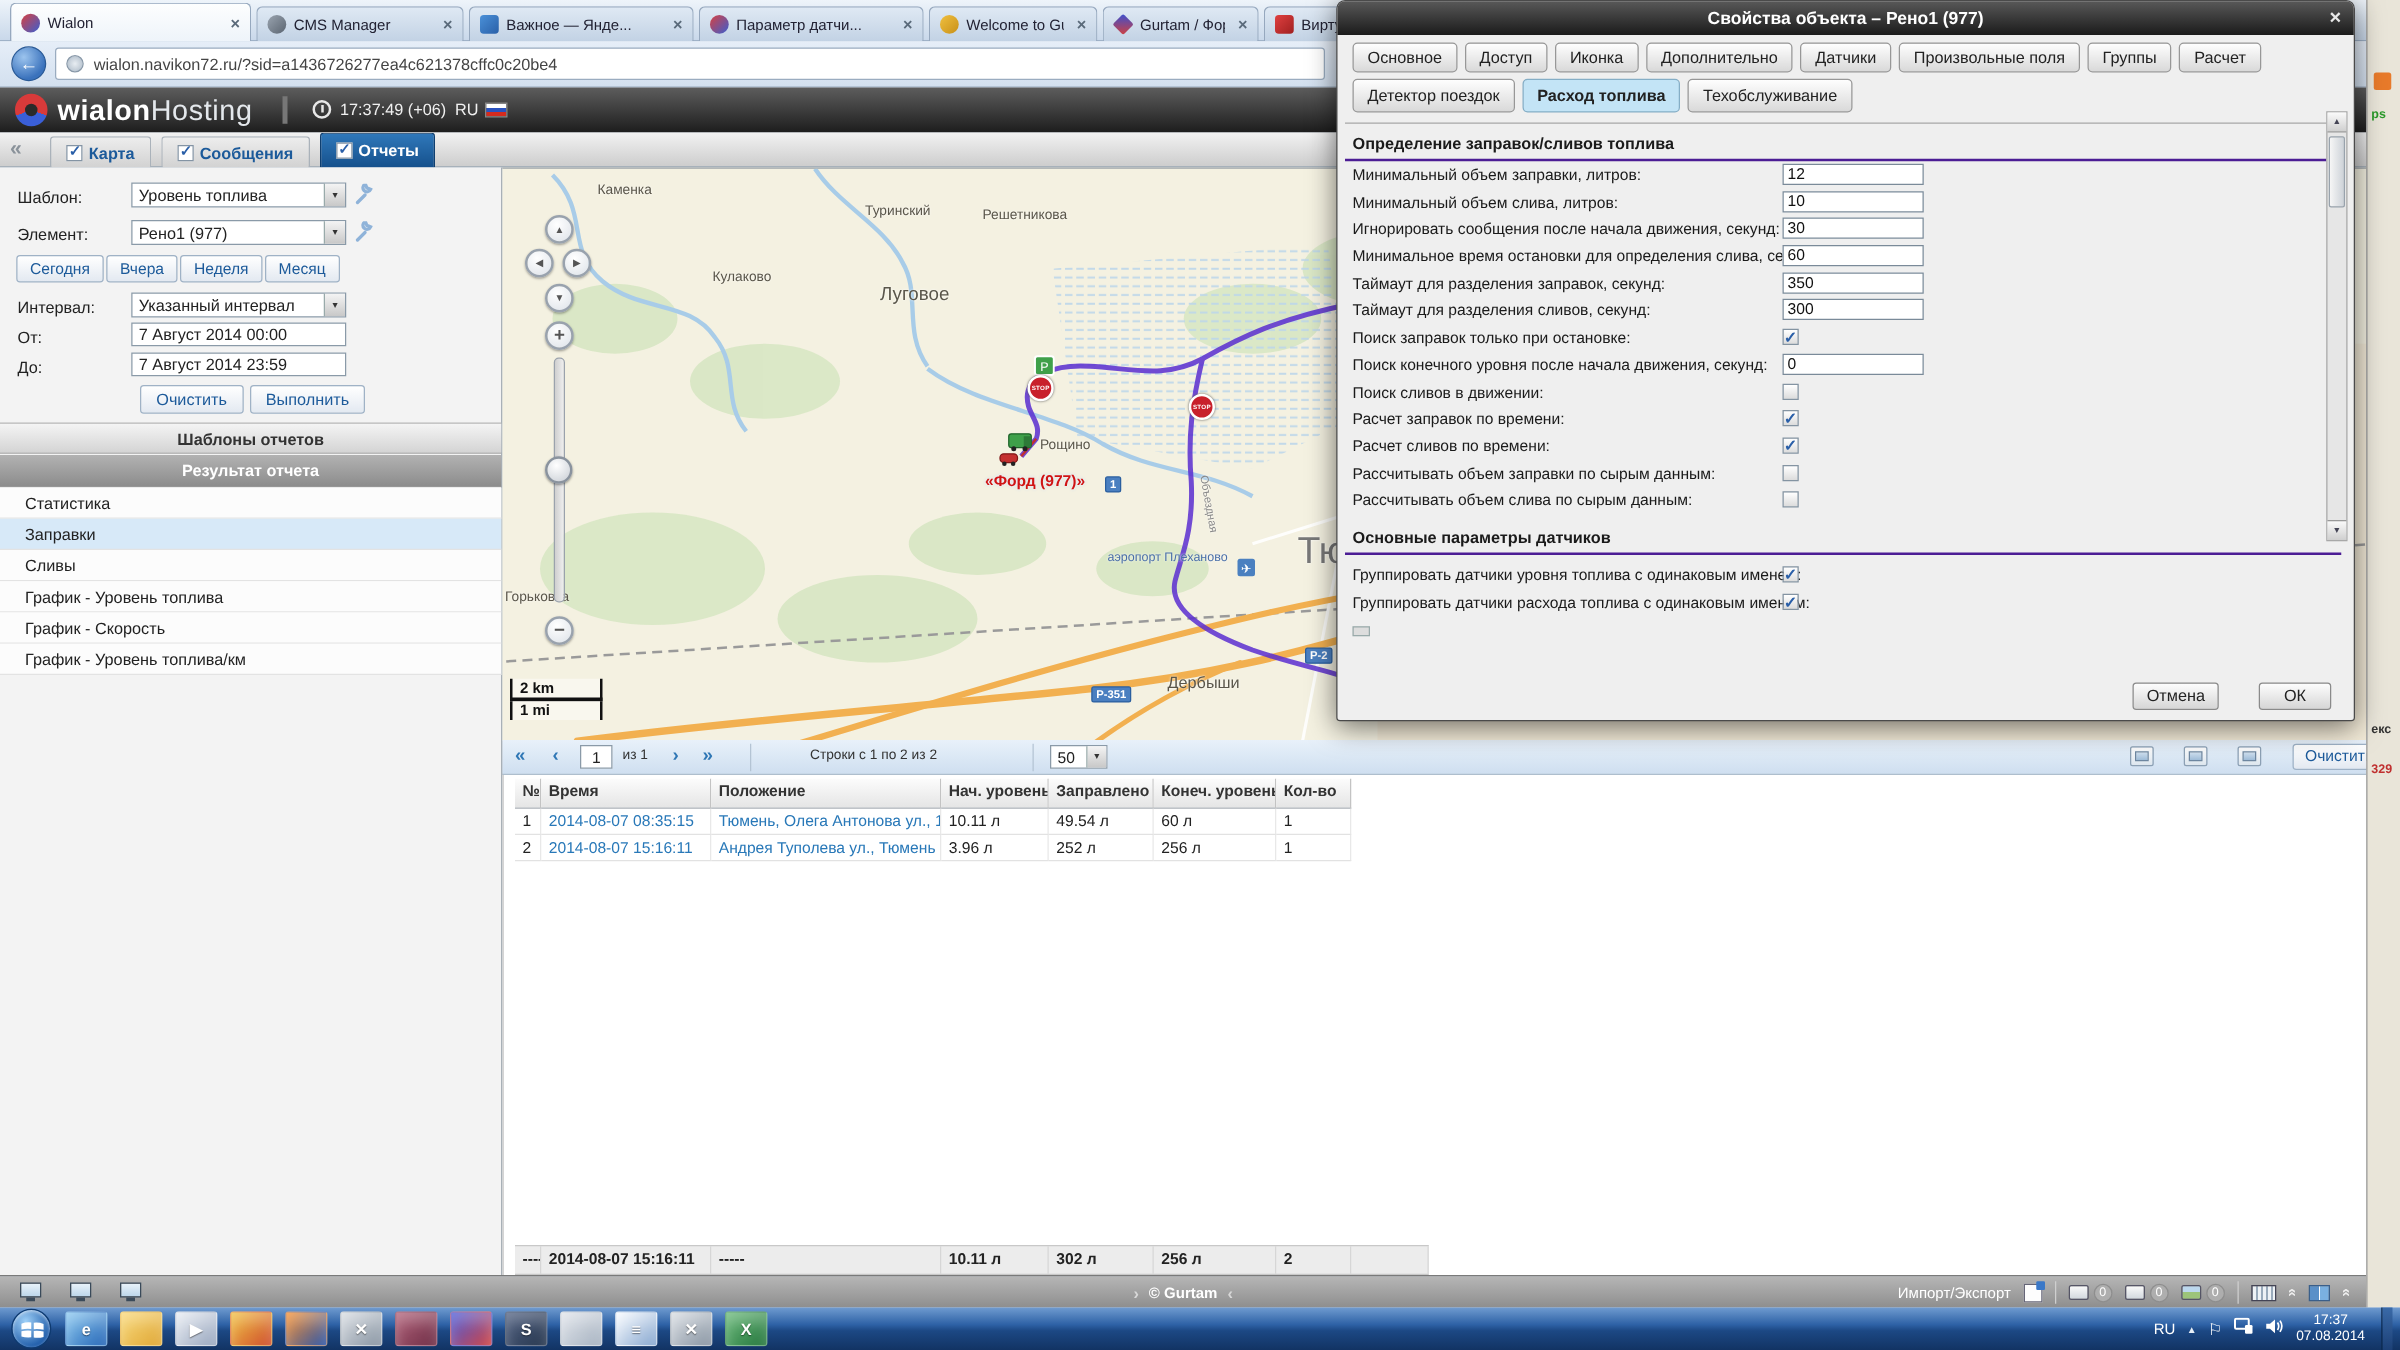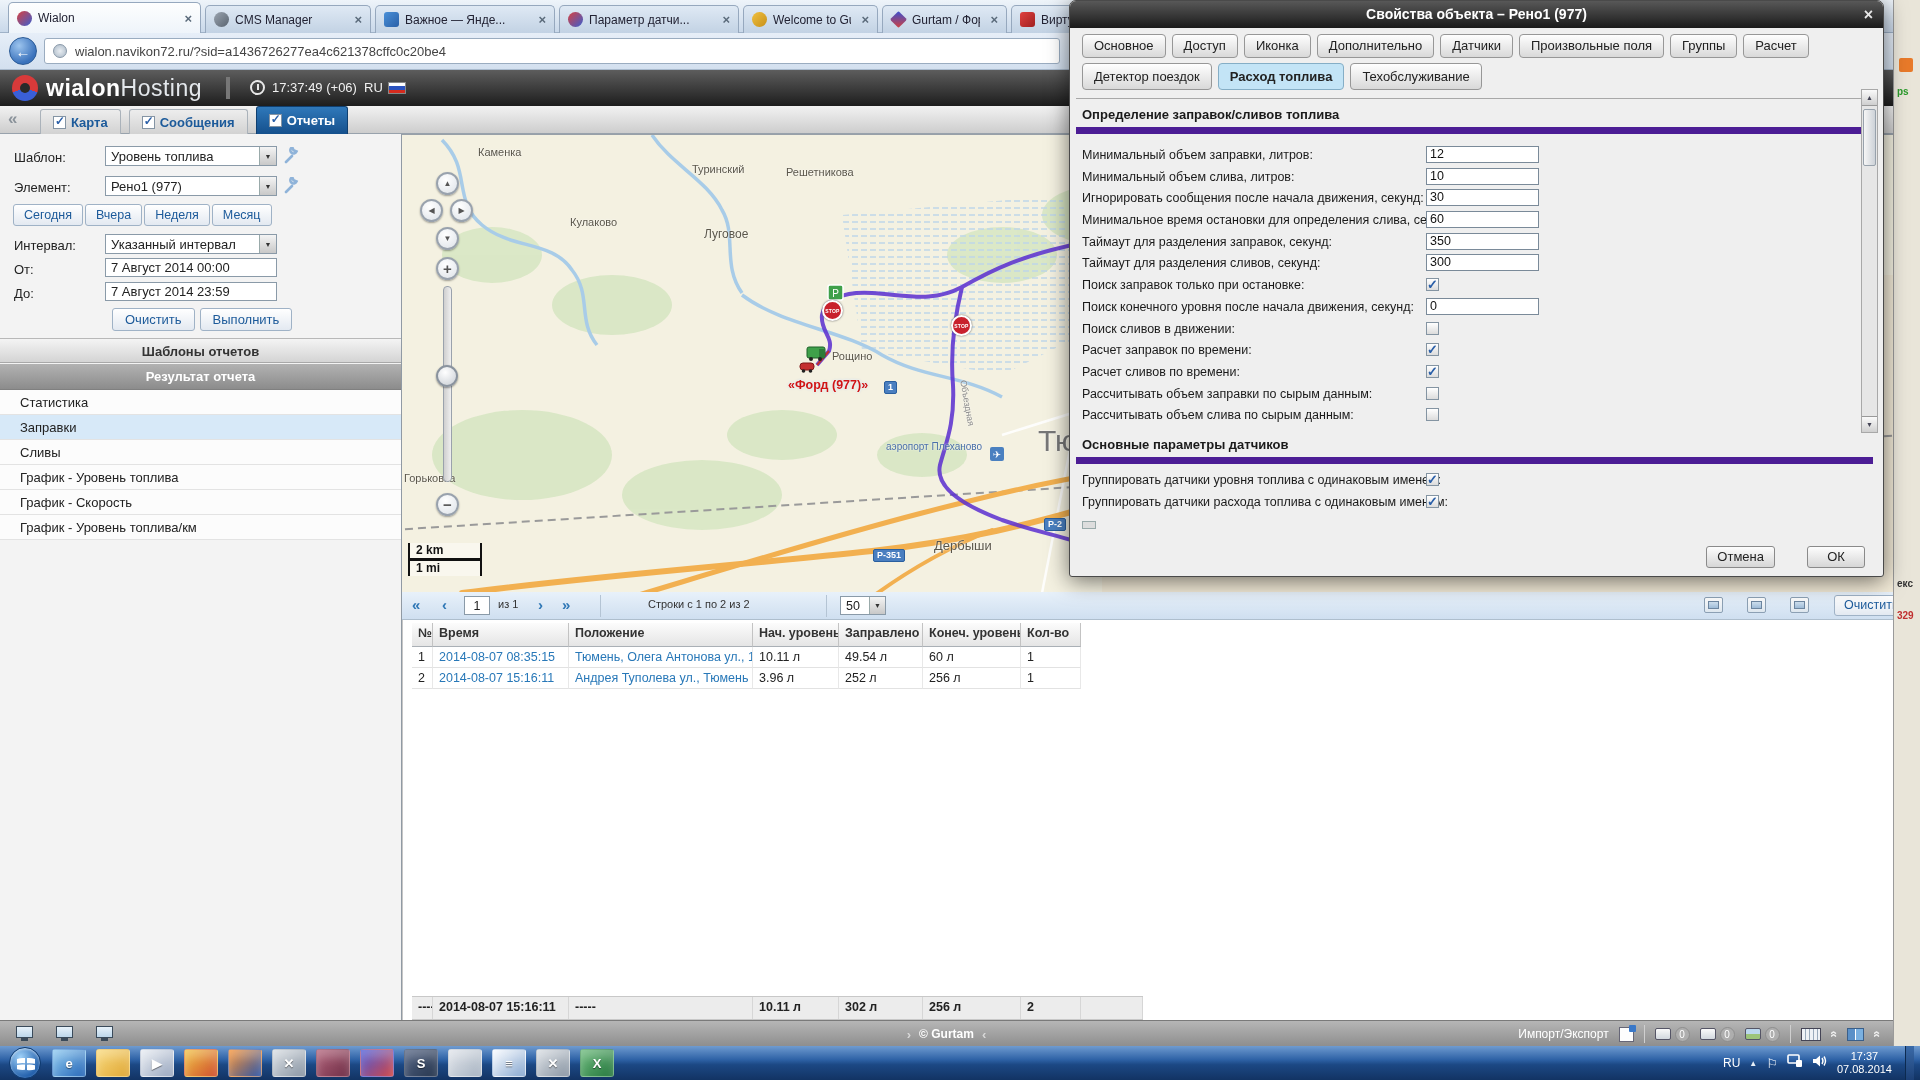--- a/index.html
+++ b/index.html
@@ -127,23 +127,23 @@
   .dialog{position:absolute;left:1069px;top:0;width:815px;height:577px;background:#efefef;border:1px solid #4a4a4a;border-radius:7px 7px 3px 3px;box-shadow:0 4px 22px rgba(0,0,0,.55);z-index:40}
   .dlg-title{position:absolute;left:0;top:0;width:100%;height:27px;background:linear-gradient(180deg,#585858,#1b1b1b);border-radius:6px 6px 0 0;color:#fff;font-size:14px;font-weight:700;text-align:center;line-height:27px}
   .dlg-close{position:absolute;right:10px;top:0;font-size:16px;font-weight:700;color:#e8e8e8;line-height:27px}
   .dlg-tabs{position:absolute;left:12px;display:flex;gap:6px}
   .dlg-tabs.r1{top:33px}
   .dlg-tabs.r2{top:62px}
   .dtab{height:24px;line-height:22px;padding:0 11px;font-size:13px;color:#222;background:linear-gradient(180deg,#fefefe,#d9d9d9);border:1px solid #979797;border-radius:4px;white-space:nowrap}
   .r2 .dtab{height:27px;line-height:25px}
   .dtab.active{background:#c3e4f6;border-color:#85aec6;font-weight:700}
   .dlg-body{position:absolute;left:6px;right:6px;top:97px;bottom:36px;border-top:1px solid #a8a8a8;overflow:hidden}
-  .dsection{margin:8px 4px 0 0;padding:0 0 5px 6px;font-size:13px;font-weight:700;color:#1a1a1a;border-bottom:7px solid #4c1d95}
+  .dsection{margin:8px 4px 0 0;padding:0 0 5px 6px;font-size:13px;font-weight:700;color:#1a1a1a;border-bottom:2px solid #4c1d95}
   .dsection.s2{margin-top:10px}
-  .dfields{margin-top:11px}
+  .dfields{margin-top:1px}
   .drow{position:relative;height:21.7px;line-height:21px}
   .dlabel{position:absolute;left:6px;font-size:12.5px;color:#1a1a1a;white-space:nowrap}
   .dinput{position:absolute;left:350px;top:1px;width:113px;height:17px;background:#fff;border:1px solid #7a8a99;font-size:12.5px;line-height:15px;color:#111;padding:0 3px;z-index:2}
   .dcheck{position:absolute;left:350px;top:3px;width:13px;height:13px;background:linear-gradient(180deg,#ffffff,#dcdcdc);border:1px solid #8494a2}
   .dcheck.on::after{content:"✓";position:absolute;left:0px;top:-5px;color:#2a5fa8;font-size:13px;font-weight:700}
   .dpartial{width:14px;height:8px;margin:8px 0 0 6px;border:1px solid #9aa;background:#ddd}
   .dscroll{position:absolute;left:791px;top:88px;width:17px;height:344px;background:#e6e6e6;border:1px solid #a8a8a8}
   .dsbtn{position:absolute;left:0;width:15px;height:16px;background:linear-gradient(180deg,#fafafa,#cfcfcf);border-bottom:1px solid #999;color:#445;font-size:7px;text-align:center;line-height:16px}
   .dsbtn.down{bottom:0;border-top:1px solid #999;border-bottom:none}
   .dsthumb{position:absolute;left:1px;top:19px;width:13px;height:57px;background:linear-gradient(90deg,#f6f6f6,#cdd2d8);border:1px solid #98a2ac;border-radius:2px}
@@ -381,21 +381,21 @@
     </svg>
   </div>
 
   <div class="abs" style="left:0;top:0;width:1893px;height:592px;pointer-events:none">
     <div>
 
     <span class="maplabel" style="left: 478px; top: 146px; font-size: 11px;">Каменка</span>
         <span class="maplabel" style="left: 692px; top: 163px; font-size: 11px;">Туринский</span>
         <span class="maplabel" style="left: 786px; top: 166px; font-size: 11px;">Решетникова</span>
         <span class="maplabel" style="left: 570px; top: 216px; font-size: 11px;">Кулаково</span>
-        <span class="maplabel" style="left: 704px; top: 227px; font-size: 12px;">Луговое</span>
+        <span class="maplabel" style="left: 704px; top: 227px; font-size: 15px;">Луговое</span>
         <span class="maplabel" style="left: 832px; top: 350px; font-size: 11px;">Рощино</span>
         <span class="maplabel" style="left: 404px; top: 472px; font-size: 11px;">Горьковка</span>
         <span class="maplabel" style="left: 886px; top: 441px; font-size: 10px; color: rgb(74, 111, 168);">аэропорт Плеханово</span>
         <span class="maplabel" style="left: 934px; top: 538px; font-size: 13px;">Дербыши</span>
         <span class="maplabel" style="left: 1038px; top: 424px; font-size: 30px; color: rgb(119, 119, 119);">Тю</span>
         <span class="maplabel" style="left: 944px; top: 398px; font-size: 9px; color: rgb(136, 136, 136); transform: rotate(80deg);">Объездная</span>
       </div>
     <div>
 
     <span class="roadbadge" style="left: 873px; top: 549px;">Р-351</span>

